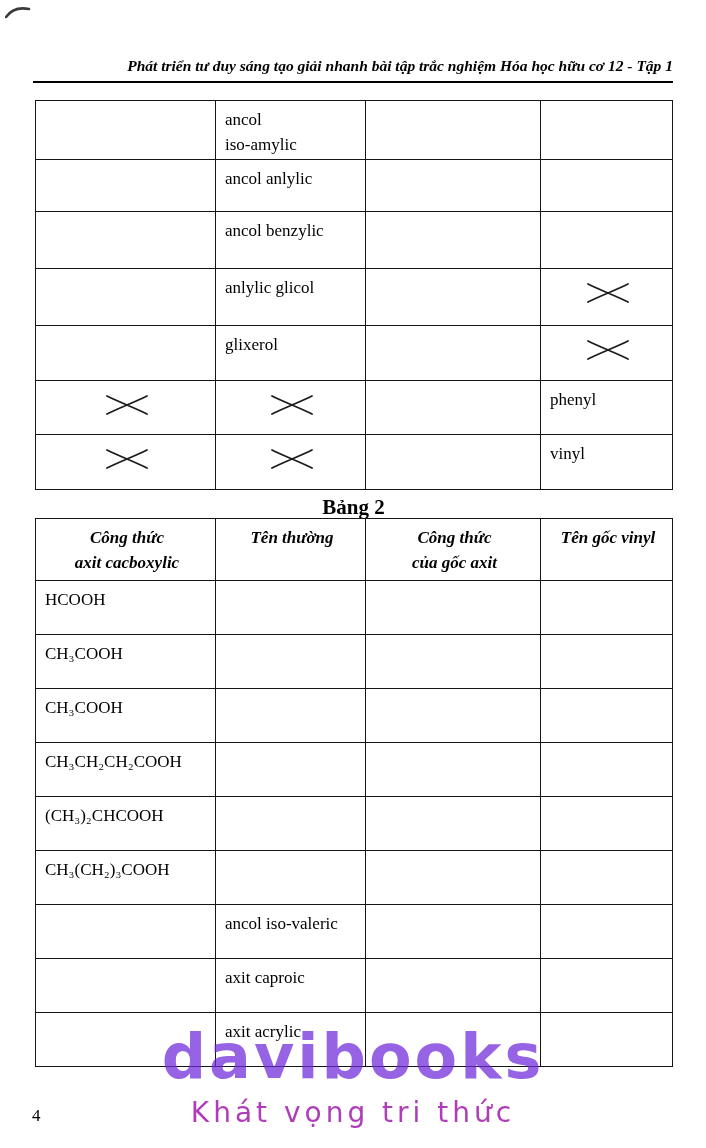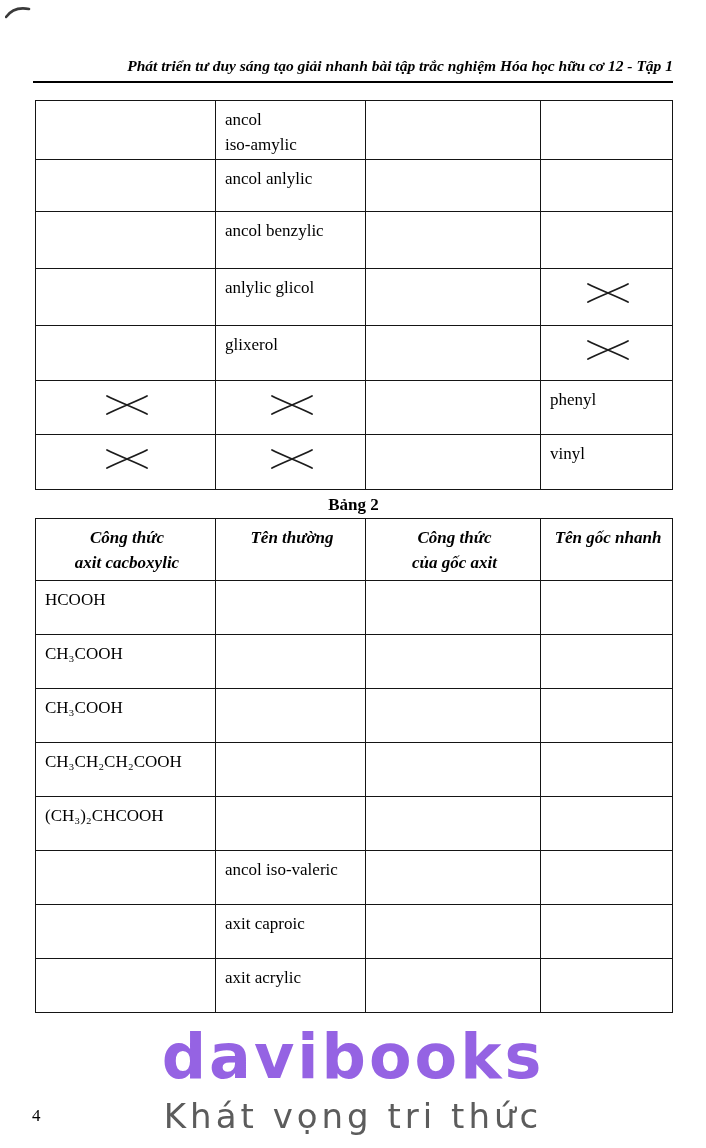--- a/index.html
+++ b/index.html
@@ -15,31 +15,31 @@
   .header-rule{position:absolute;top:81px;left:33px;width:640px;height:0;border-top:2.2px solid #000;}
   table.sheet{position:absolute;left:35px;border-collapse:collapse;table-layout:fixed;width:637px;}
   table.sheet td,table.sheet th{
     border:1.8px solid #151515;vertical-align:top;padding:7px 6px 2px 9px;
     font-size:17px;line-height:1.45;overflow:hidden;
   }
   .t1{top:100px;}
   .t2{top:518px;}
   .pre{white-space:pre-line;}
   th.hd{font-weight:bold;text-align:center;white-space:pre-line;padding:6px 4px 2px 4px;font-style:italic;}
-  .caption{position:absolute;top:495px;left:35px;width:637px;text-align:center;font-weight:bold;font-size:17px;}
+  .caption{position:absolute;top:495px;left:35px;width:637px;text-align:center;font-weight:bold;font-size:21px;}
   .mark-cell{text-align:center;}
   .xmark{margin-top:5px;}
   .watermark1{
     position:absolute;top:1026px;left:0;width:706px;text-align:center;z-index:5;
     font-family:"DejaVu Sans",sans-serif;font-weight:bold;font-size:62px;line-height:1;
     color:#6d28d9;opacity:0.72;letter-spacing:3px;pointer-events:none;
   }
   .watermark2{
     position:absolute;top:1096px;left:0;width:706px;text-align:center;z-index:5;
-    font-family:"DejaVu Sans",sans-serif;font-size:34px;color:#404040;opacity:0.85;
+    font-family:"DejaVu Sans",sans-serif;font-size:28px;color:#a21caf;opacity:0.85;
     letter-spacing:4px;pointer-events:none;
   }
   .pagenum{position:absolute;top:1106px;left:32px;font-size:17px;}
   .corner{position:absolute;top:4px;left:5px;}
 </style>
 </head>
 <body>
 
 <div class="page">
 
@@ -137,21 +137,21 @@
         <col style="width:175px">
         <col style="width:132px">
     </colgroup>
     <tbody>
       <tr style="height:62px">
         <th class="hd">Công thức
 axit cacboxylic</th>
         <th class="hd">Tên thường</th>
         <th class="hd">Công thức
 của gốc axit</th>
-        <th class="hd">Tên gốc nhanh</th>
+        <th class="hd">Tên gốc vinyl</th>
       </tr>
       <tr style="height:54px">
         <td>HCOOH</td>
         <td></td>
         <td></td>
         <td></td>
       </tr>
       <tr style="height:54px">
         <td>CH₃COOH</td>
         <td></td>
@@ -165,20 +165,26 @@
         <td></td>
       </tr>
       <tr style="height:54px">
         <td>CH₃CH₂CH₂COOH</td>
         <td></td>
         <td></td>
         <td></td>
       </tr>
       <tr style="height:54px">
         <td>(CH₃)₂CHCOOH</td>
+        <td></td>
+        <td></td>
+        <td></td>
+      </tr>
+      <tr style="height:54px">
+        <td>CH₃(CH₂)₃COOH</td>
         <td></td>
         <td></td>
         <td></td>
       </tr>
       <tr style="height:54px">
         <td></td>
         <td>ancol iso-valeric</td>
         <td></td>
         <td></td>
       </tr>

